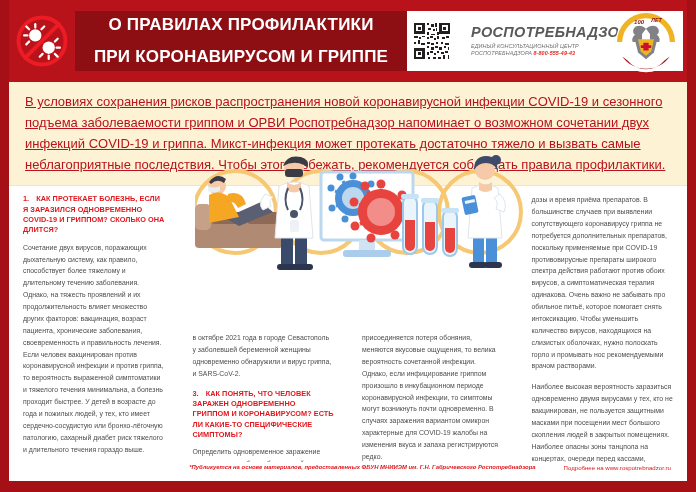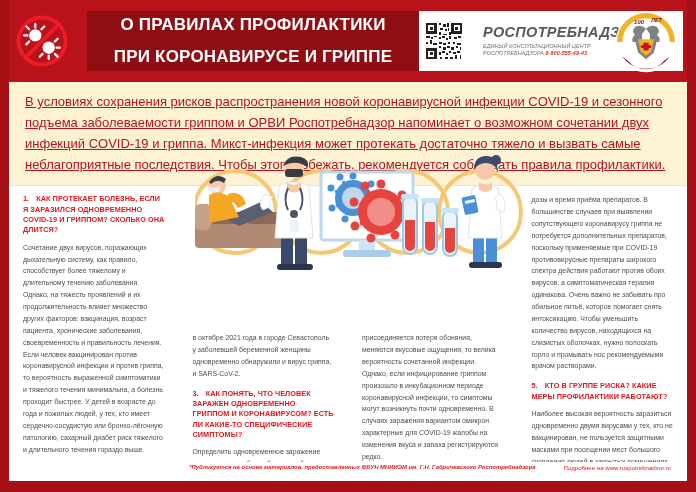--- a/index.html
+++ b/index.html
@@ -28,21 +28,21 @@
     padding: 0 4px 0 2px;
   }
   .no-virus-badge {
     width: 58px; height: 62px;
     margin-left: 2px;
     display: flex; align-items: center; justify-content: center;
     flex: none;
   }
   .title-plate {
     background: #8d0f14;
-    margin-left: 16px;
+    margin-left: 4px;
     height: 60px;
     flex: 0 0 332px;
     display: flex; flex-direction: column;
     align-items: center; justify-content: center;
     gap: 14px;
   }
   .title-plate .t-line {
     color: #ffffff;
     font-size: 17px;
     font-weight: bold;
@@ -180,21 +180,21 @@
             <line x1="51" y1="73" x2="46" y2="78"></line>
             <line x1="73" y1="73" x2="78" y2="78"></line>
           </g>
         </g>
         <line x1="20" y1="80" x2="80" y2="20" stroke="#ed1c24" stroke-width="7" stroke-linecap="round"></line>
       </svg>
     </div>
 
     <div class="title-plate">
       <div class="t-line">О ПРАВИЛАХ ПРОФИЛАКТИКИ</div>
-      <div class="t-line">ПРИ КОРОНАВИРУСЕ И ГРИППЕ</div>
+      <div class="t-line">ПРИ КОРОНАВИРУСОМ И ГРИППЕ</div>
     </div>
 
     <div class="brand-block">
       <div class="qr">
         <svg viewBox="0 0 33 33" width="38" height="38" shape-rendering="crispEdges" aria-hidden="true">
           <rect width="33" height="33" fill="#ffffff"></rect>
           <g fill="#231f20">
             <rect x="1" y="1" width="9" height="9"></rect>
               <rect x="3" y="3" width="5" height="5" fill="#fff"></rect>
               <rect x="4" y="4" width="3" height="3"></rect>
@@ -308,23 +308,20 @@
     </div>
 
     <div class="col">
       <div class="spacer-art"></div>
       <p class="body">присоединяется потеря обоняния, меняются вкусовые ощущения, то велика вероятность сочетанной инфекции. Однако, если инфицирование гриппом произошло в инкубационном периоде коронавирусной инфекции, то симптомы могут возникнуть почти одновременно. В случаях заражения вариантом омикрон характерные для COVID-19 жалобы на изменения вкуса и запаха регистрируются редко.</p>
       <p class="body">Правильное лечение может назначить только врач с учётом выраженности симптомов, возраста и особенностей пациента. В любом случае важно как можно быстрее начать лечение, чётко следовать рекомендациям, обращая внимание на</p>
     </div>
 
     <div class="col">
       <p class="body">дозы и время приёма препаратов. В большинстве случаев при выявлении сопутствующего коронавирусу гриппа не потребуется дополнительных препаратов, поскольку применяемые при COVID-19 противовирусные препараты широкого спектра действия работают против обоих вирусов, а симптоматическая терапия одинакова. Очень важно не забывать про обильное питьё, которое помогает снять интоксикацию. Чтобы уменьшить количество вирусов, находящихся на слизистых оболочках, нужно полоскать горло и промывать нос рекомендуемыми врачом растворами.</p>
-      <h3 class="q">
-        <span class="num">5.</span><span>КТО В ГРУППЕ РИСКА? КАКИЕ МЕРЫ ПРОФИЛАКТИКИ РАБОТАЮТ?</span>
-      </h3>
       <p class="body">Наиболее высокая вероятность заразиться одновременно двумя вирусами у тех, кто не вакцинирован, не пользуется защитными масками при посещении мест большого скопления людей в закрытых помещениях. Наиболее опасны зоны танцпола на концертах, очереди перед кассами, общественный транспорт. Также большой риск заражения есть у педагогов и медработников. На сегодняшний день при своевременной вакцинации и ревакцинации, правильном использовании защитных масок и респираторов, соблюдении социальной дистанции, своевременном мытье рук и использовании дезинфицирующих средств можно снизить риск заражения до минимальных значений.</p>
     </div>
   </div>
 
   <div class="art">
     <svg viewBox="0 0 330 142" width="330" height="142" aria-hidden="true">
 
       <g fill="none" stroke="#f7c873" stroke-width="4">
         <circle cx="40" cy="74" r="41"></circle>
         <circle cx="126" cy="74" r="41"></circle>

